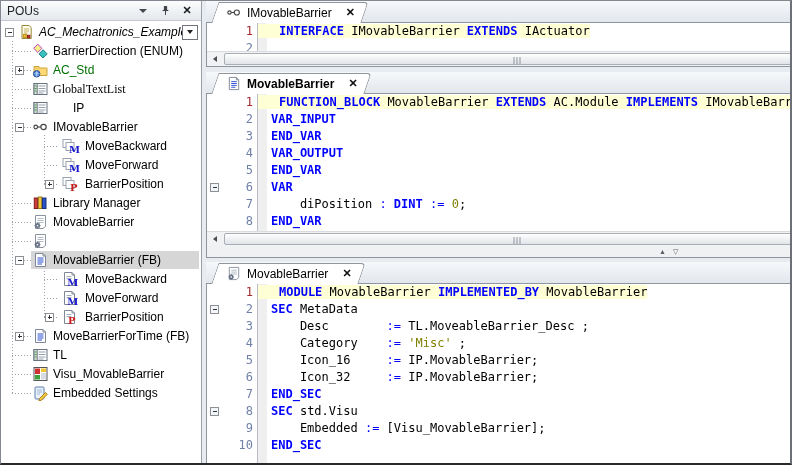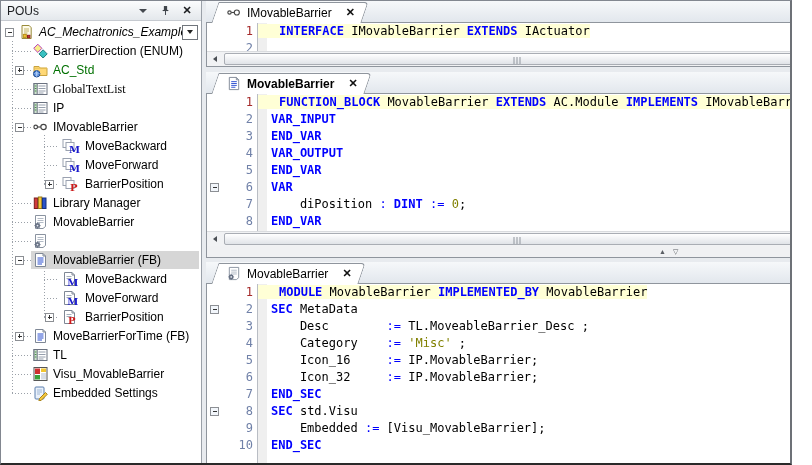--- a/index.html
+++ b/index.html
@@ -156,21 +156,21 @@
                 <rect x="1.5" y="2.5" width="3.2" height="11" fill="#cfe3cf" stroke="#6b7280"></rect>
                 <path d="M6 5h7M6 7.5h7M6 10h7M6 12h5" stroke="#8a94a4" stroke-width=".9" fill="none"></path>
                 <path d="M2.3 5h1.6M2.3 7.5h1.6M2.3 10h1.6" stroke="#3c8a3c" stroke-width=".9" fill="none"></path>
               </svg>
             </span>
             <span class="tlab">GlobalTextList</span>
           </span>
         </div>
         <div class="trow">
           <span class="stub" style="left: 11px; width: 19px;"></span>
-          <span class="hl" style="left: 30px;">
+          <span class="hl" style="left: 30px; gap: 20px;">
             <span class="ticon16">
               <svg viewBox="0 0 16 16">
                 <rect x="1.5" y="2.5" width="13" height="11" fill="#fff" stroke="#6b7280"></rect>
                 <rect x="1.5" y="2.5" width="3.2" height="11" fill="#cfe3cf" stroke="#6b7280"></rect>
                 <path d="M6 5h7M6 7.5h7M6 10h7M6 12h5" stroke="#8a94a4" stroke-width=".9" fill="none"></path>
                 <path d="M2.3 5h1.6M2.3 7.5h1.6M2.3 10h1.6" stroke="#3c8a3c" stroke-width=".9" fill="none"></path>
               </svg>
             </span>
             <span class="tlab">IP</span>
           </span>

